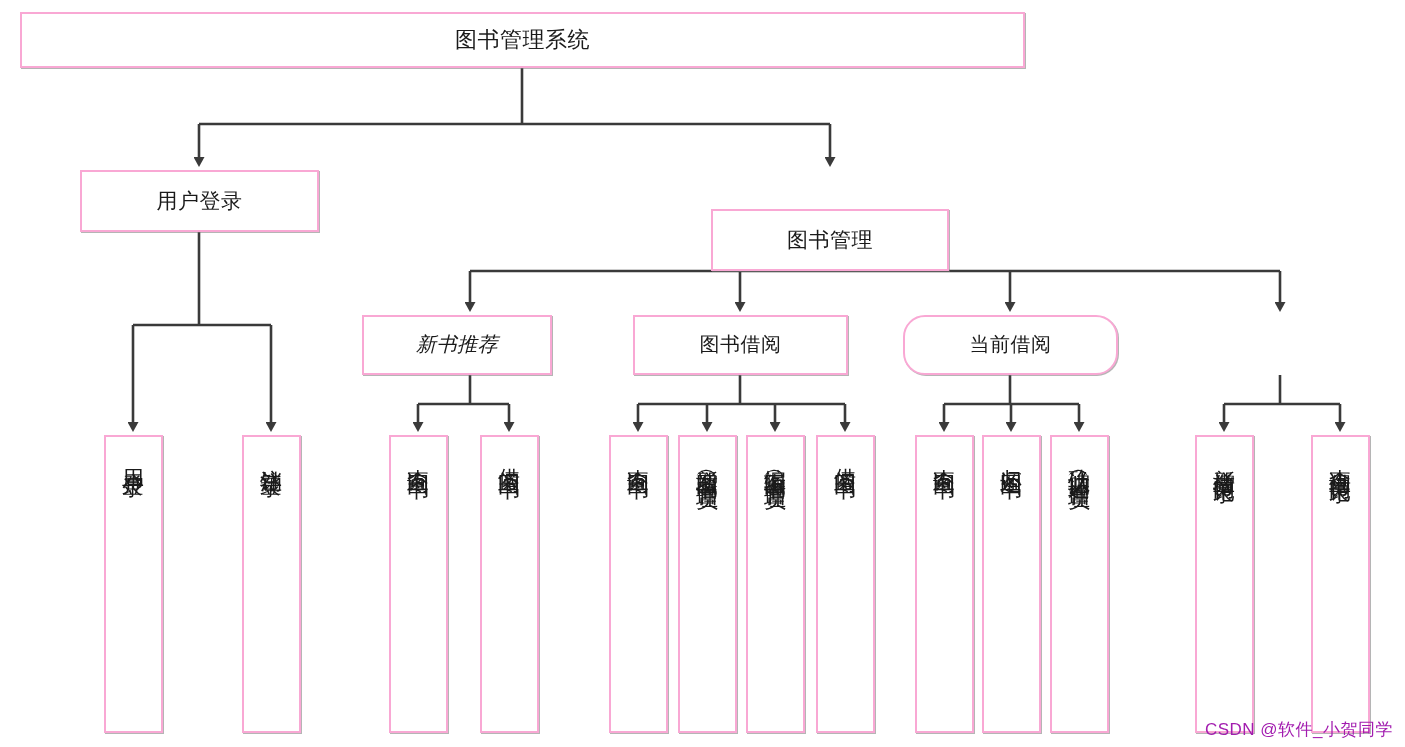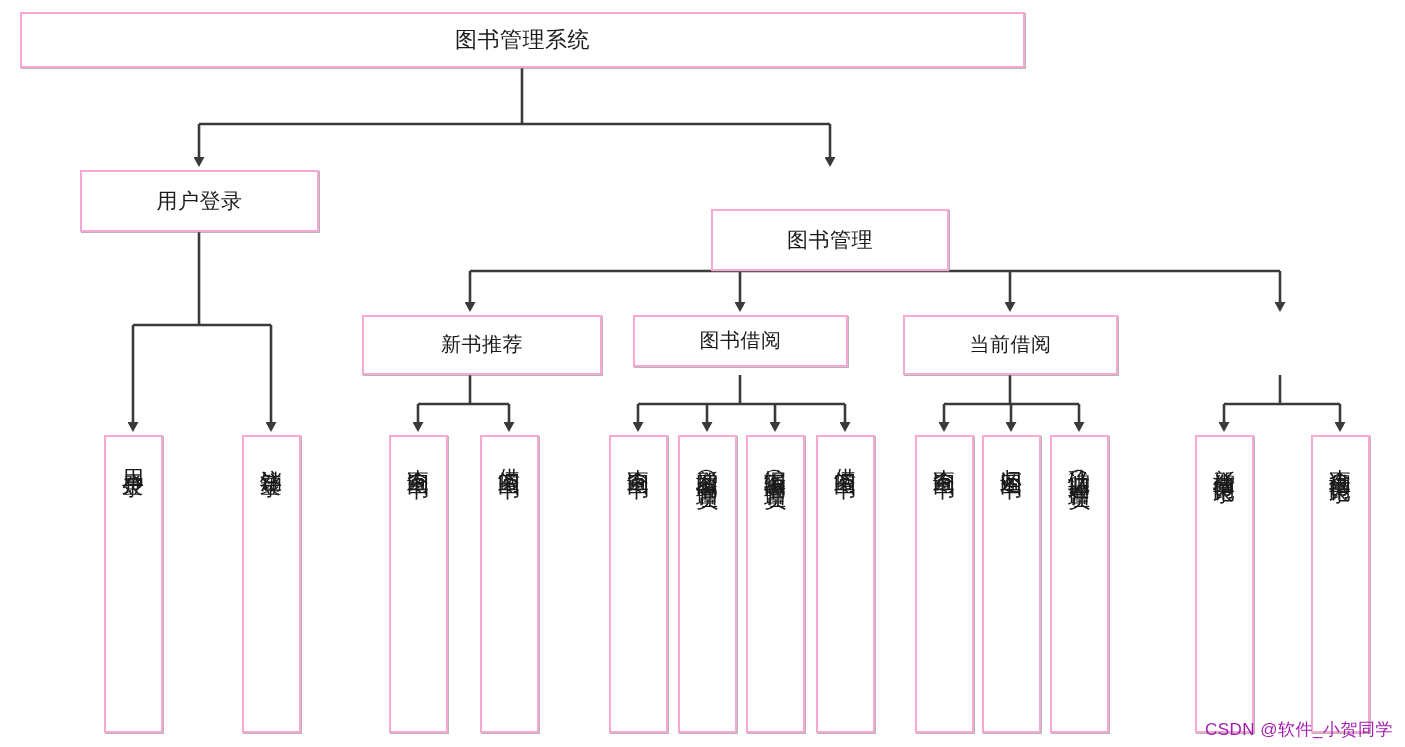--- a/index.html
+++ b/index.html
@@ -130,27 +130,27 @@
     <span class="lbl">图书管理系统</span>
   </div>
 
   <div class="node lvl2" style="left:80px; top:170px; width:239px; height:62px;">
     <span class="lbl">用户登录</span>
   </div>
   <div class="node lvl2" style="left:711px; top:170px; width:238px; height:62px;margin-top:39px;">
     <span class="lbl">图书管理</span>
   </div>
 
-  <div class="node lvl3" style="left:362px; top:315px; width:240px; height:60px;">
+  <div class="node lvl3" style="left:362px; top:315px; width:190px; height:60px;font-style:italic;">
     <span class="lbl">新书推荐</span>
   </div>
-  <div class="node lvl3" style="left:633px; top:315px; width:215px; height:52px;">
+  <div class="node lvl3" style="left:633px; top:315px; width:215px; height:60px;">
     <span class="lbl">图书借阅</span>
   </div>
-  <div class="node lvl3" style="left:903px; top:315px; width:215px; height:60px;">
+  <div class="node lvl3" style="left:903px; top:315px; width:215px; height:60px;border-radius:22px;">
     <span class="lbl">当前借阅</span>
   </div>
 
   <div class="node leaf" style="left:104px; top:435px; width:59px; height:298px;">
     <span class="lbl">用户登录</span>
   </div>
   <div class="node leaf" style="left:242px; top:435px; width:59px; height:298px;">
     <span class="lbl">注销登录</span>
   </div>
 

